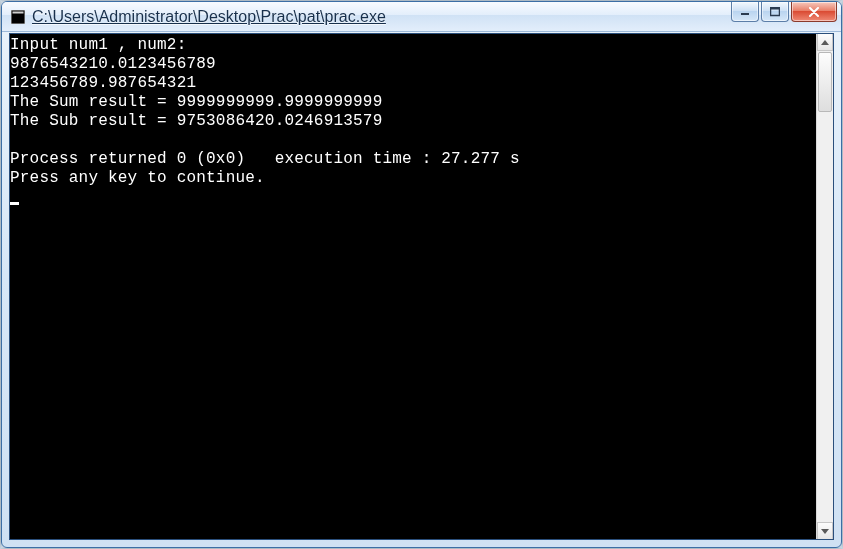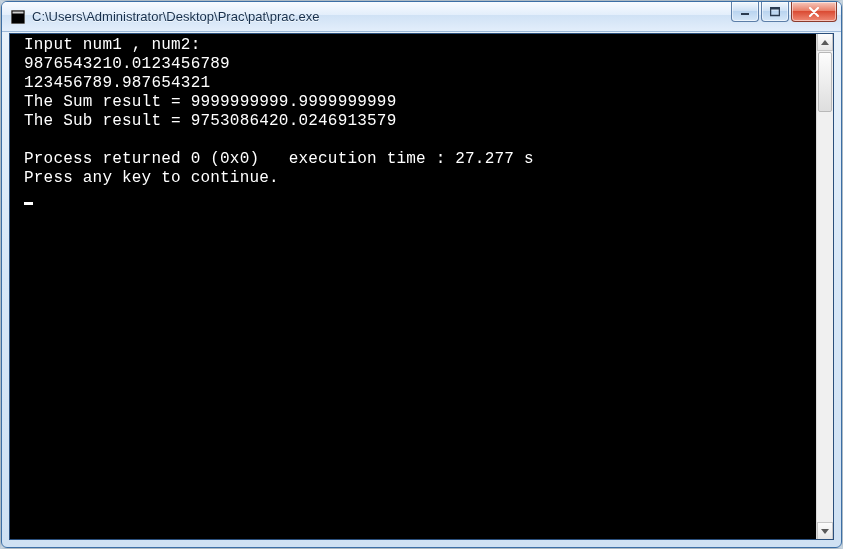--- a/index.html
+++ b/index.html
@@ -33,24 +33,25 @@
     border-bottom: 1px solid #9db9d9;
     position: relative;
   }
   .app-icon {
     width: 16px; height: 16px;
     margin-right: 6px;
     display: inline-flex; align-items: center; justify-content: center;
     flex-shrink: 0;
   }
   .title-text {
-    font-size: 13px;
+    font-size: 16px;
     color: #18304c;
     white-space: nowrap;
     text-shadow: 0 1px 0 rgba(255,255,255,0.7);
+    text-decoration: underline;
   }
   .win-controls {
     position: absolute;
     right: 4px; top: 0;
     display: flex;
     gap: 2px;
   }
   .win-btn {
     height: 20px;
     border: 1px solid #5c7ea8;
@@ -78,21 +79,21 @@
   .console {
     position: absolute;
     left: 0; top: 0; bottom: 0;
     right: 17px;
     background: #000;
     color: #fff;
     overflow: hidden;
   }
   .console pre {
     margin: 0;
-    padding: 2px 14px;
+    padding: 2px 0;
     font-family: "Courier New", monospace;
     font-size: 16px;
     line-height: 19px;
     letter-spacing: 0.2px;
     white-space: pre;
   }
   .cursor {
     display: inline-block;
     width: 9px; height: 3px;
     background: #fff;

